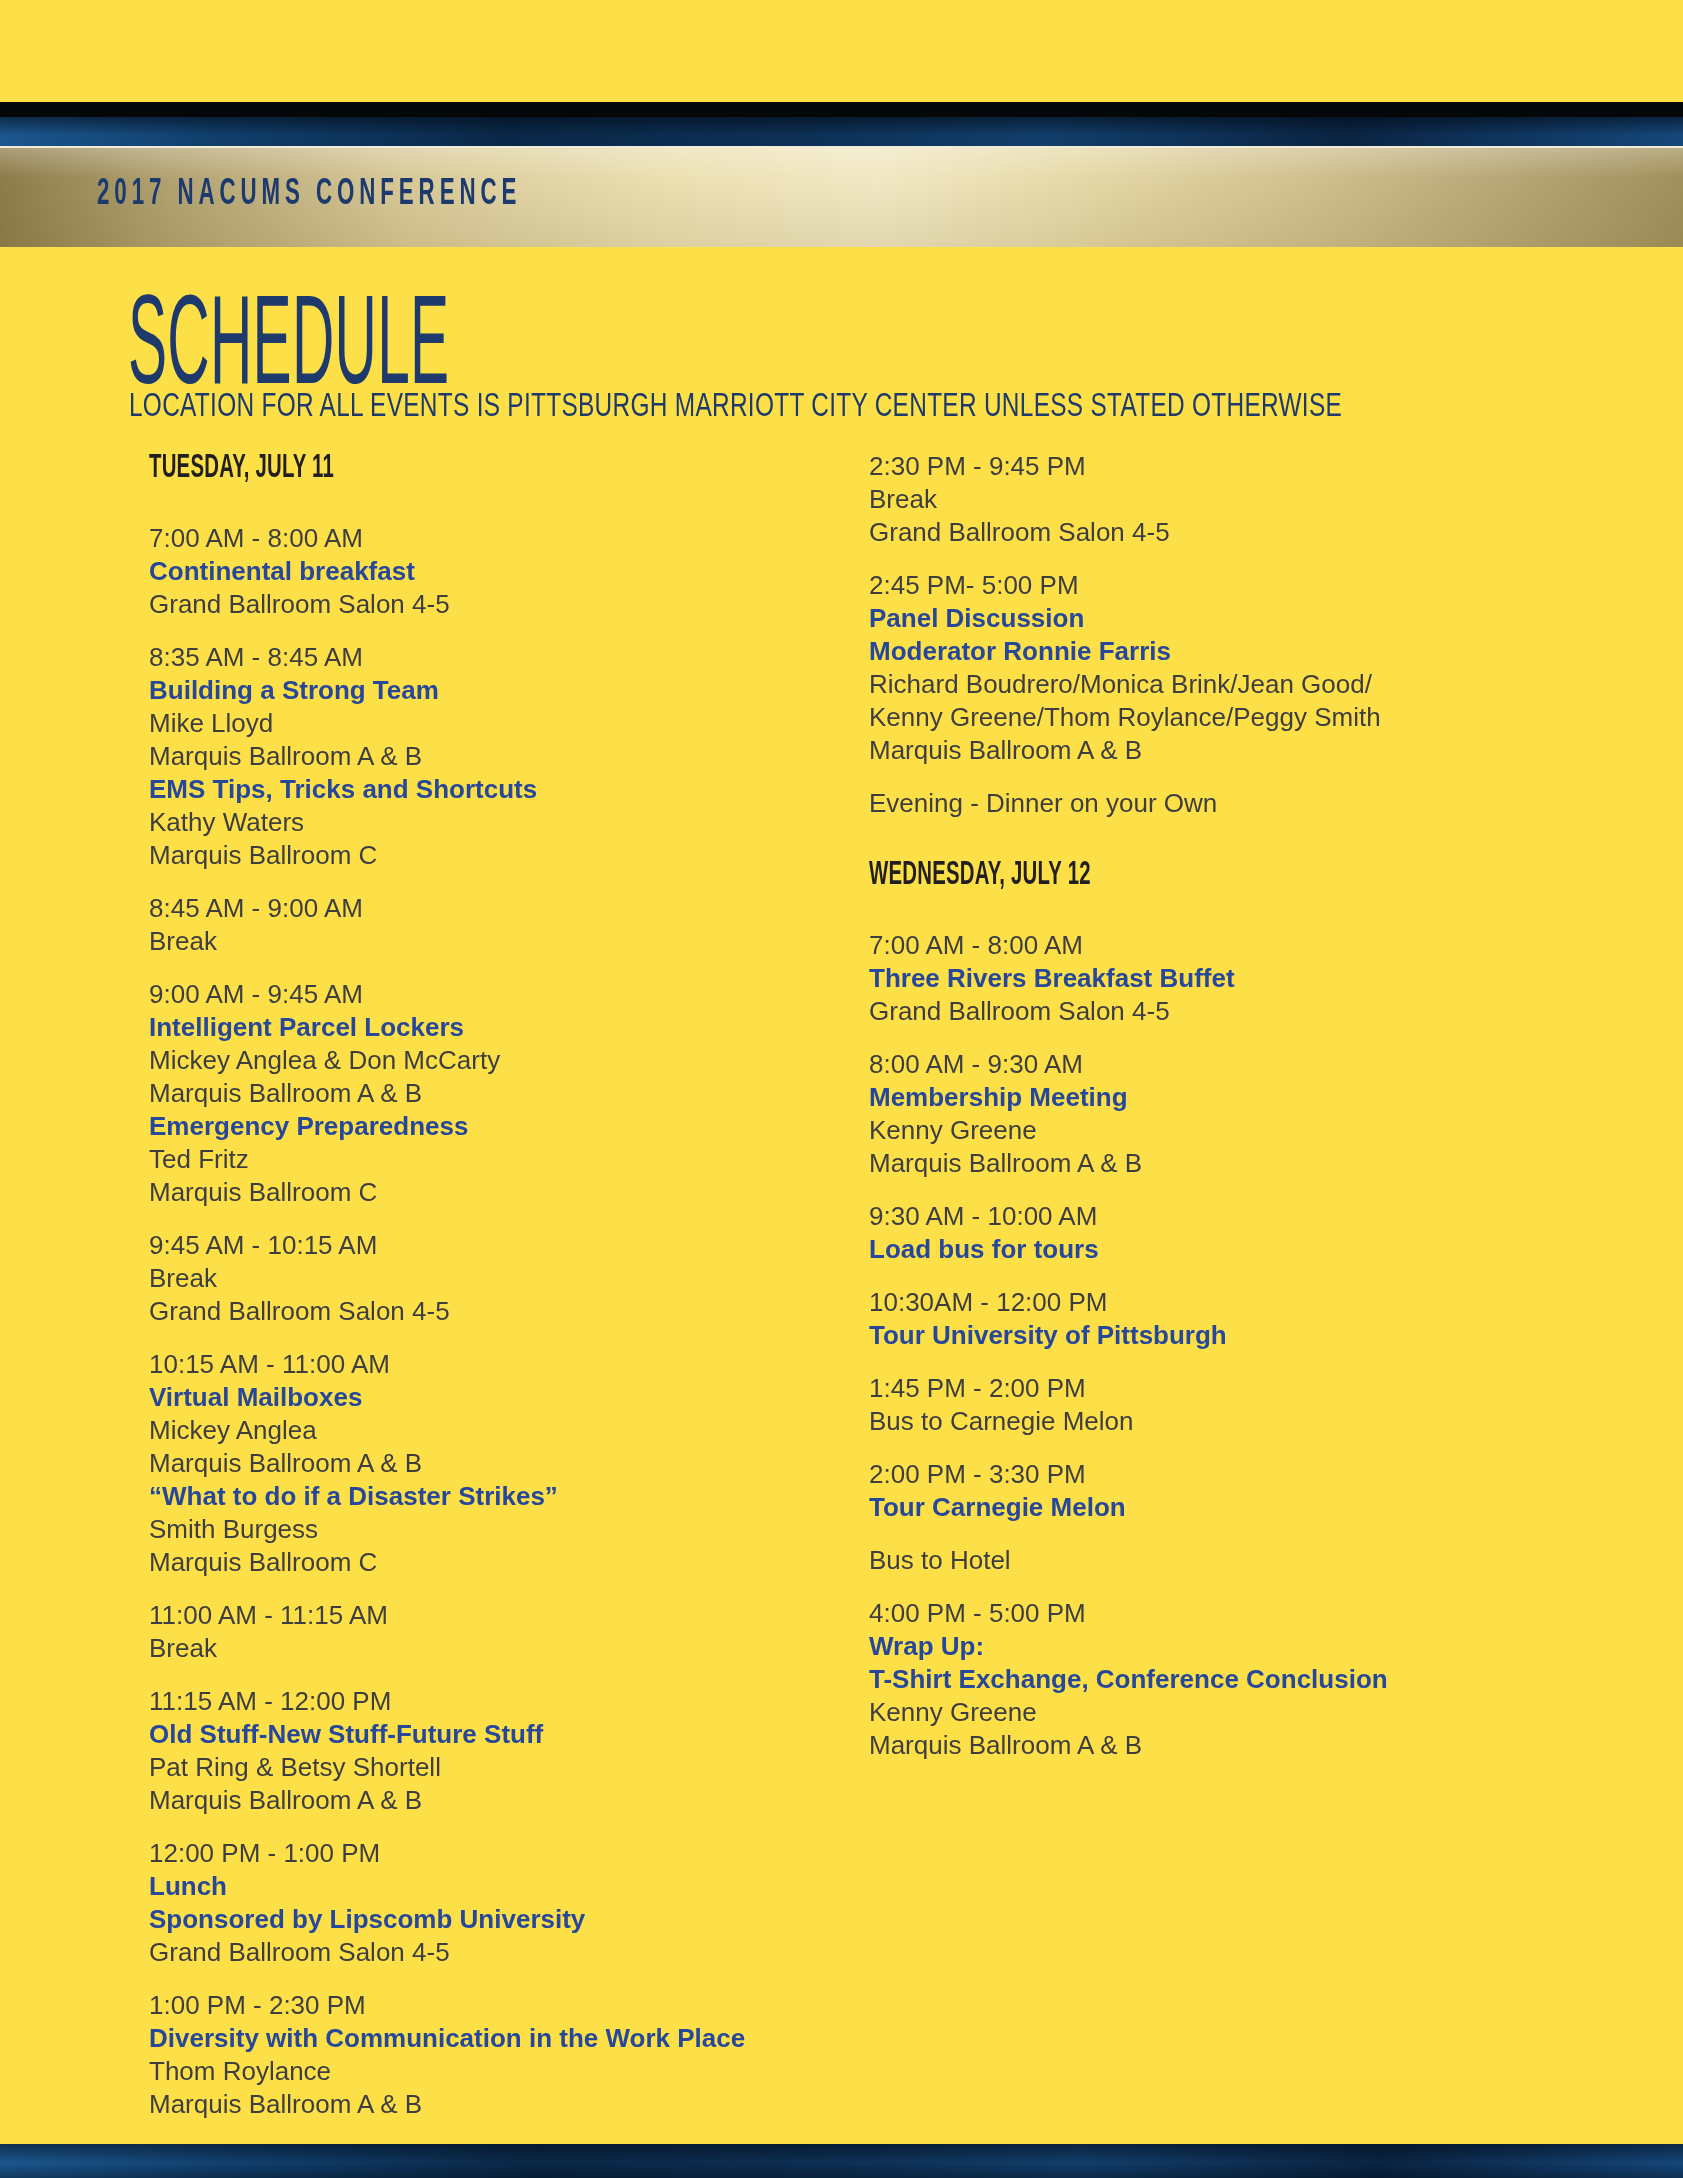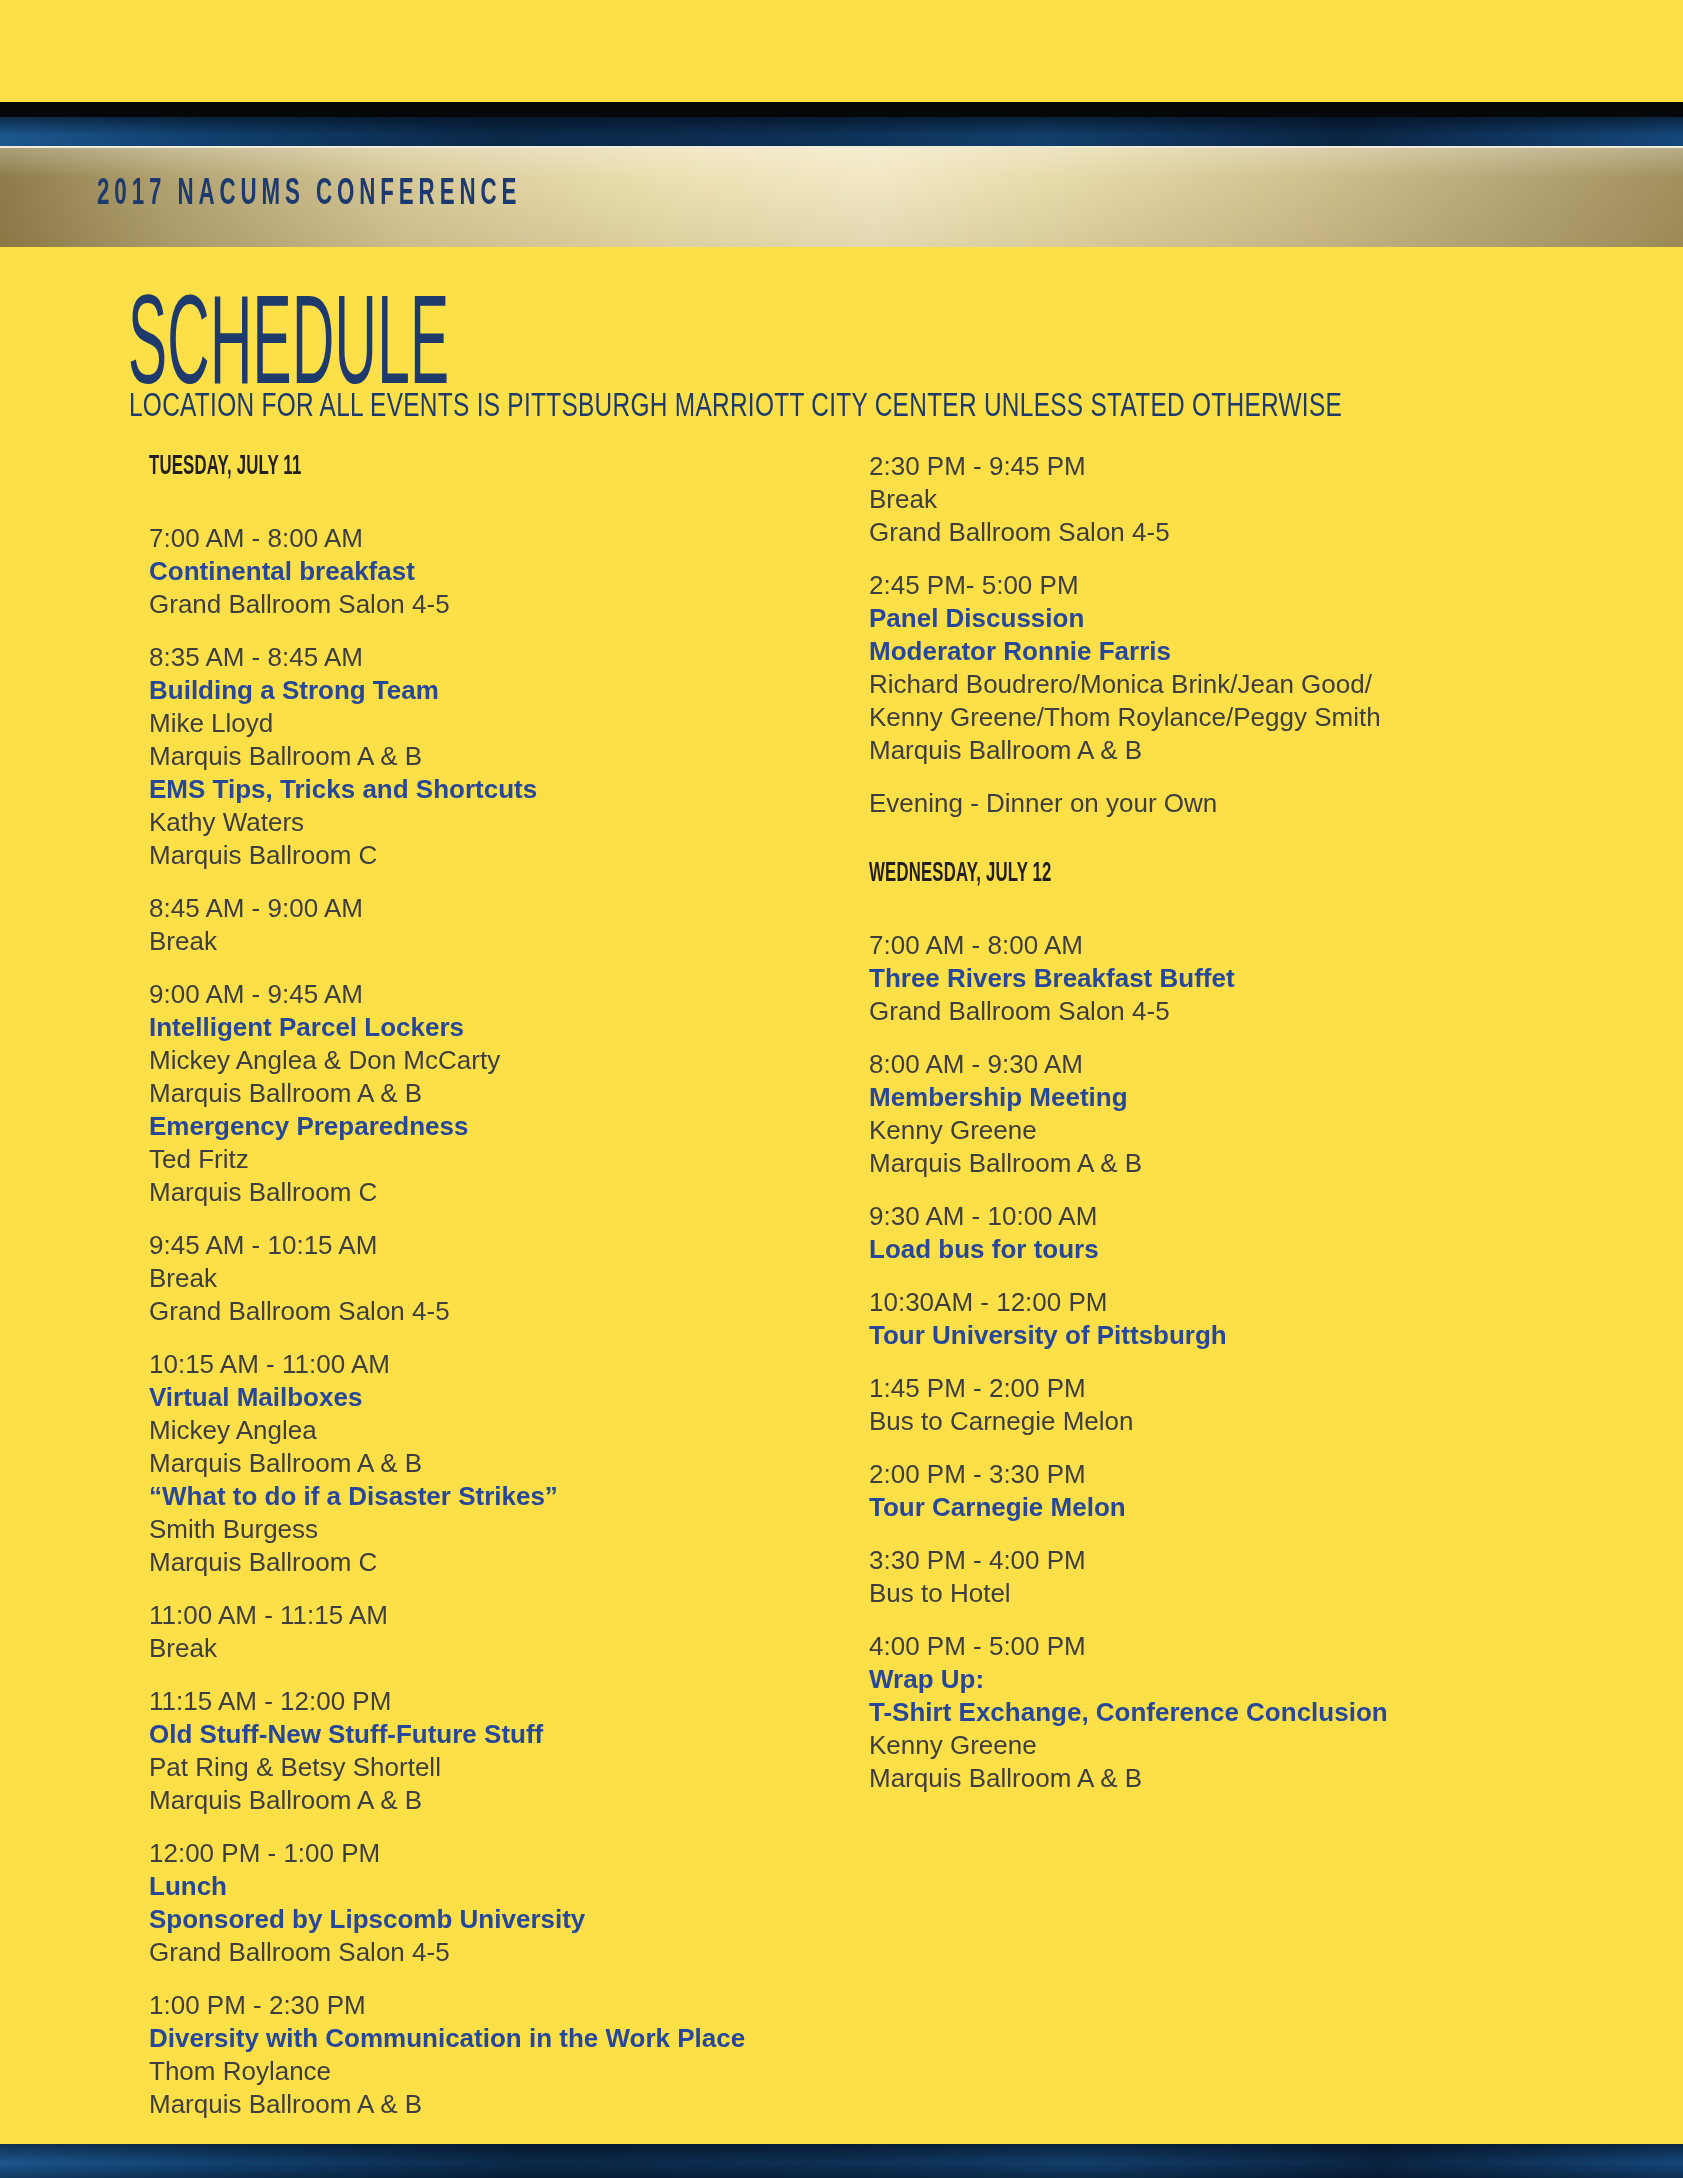--- a/index.html
+++ b/index.html
@@ -28,21 +28,21 @@
   
   .page-title{position:absolute;left:128px;top:277px;font-size:126px;font-weight:400;line-height:1;color:#1e3a6d;white-space:nowrap;}
   .squeeze-title{display:inline-block;transform:scaleX(.465);transform-origin:0 0;letter-spacing:.005em;}
   .page-subtitle{position:absolute;left:129px;top:388px;font-size:33px;font-weight:400;line-height:1;color:#1e3a6d;white-space:nowrap;}
   .squeeze-sub{display:inline-block;transform:scaleX(.74);transform-origin:0 0;letter-spacing:.012em;}
 
   
   .col{position:absolute;width:634px;}
   .col-left{left:149px;top:447px;}
   .col-right{left:869px;top:450px;}
-  .day-header{font-size:28px;font-weight:700;color:#211f20;line-height:36px;margin-bottom:39px;white-space:nowrap;}
+  .day-header{font-size:34px;font-weight:700;color:#211f20;line-height:36px;margin-bottom:39px;white-space:nowrap;}
   .squeeze-day{display:inline-block;transform:scaleX(.6);transform-origin:0 50%;letter-spacing:.01em;}
   .day-header:not(:first-child){margin-top:34px;}
   .event{margin-bottom:20px;}
   .line{font-size:26px;line-height:33px;white-space:nowrap;}
   .line.time,.line.plain{color:#3e3e40;font-weight:400;}
   .line.title{color:#27489a;font-weight:700;}
 
   
   .bar-bottom{
     position:absolute;left:0;bottom:0;width:100%;height:34px;
@@ -176,21 +176,20 @@
       </div>
       <div class="event">
         <div class="line time">1:45 PM - 2:00 PM</div>
         <div class="line plain">Bus to Carnegie Melon</div>
       </div>
       <div class="event">
         <div class="line time">2:00 PM - 3:30 PM</div>
         <div class="line title">Tour Carnegie Melon</div>
       </div>
       <div class="event">
-        <div class="line time">3:30 PM - 4:00 PM</div>
         <div class="line plain">Bus to Hotel</div>
       </div>
       <div class="event">
         <div class="line time">4:00 PM - 5:00 PM</div>
         <div class="line title">Wrap Up:</div>
         <div class="line title">T-Shirt Exchange, Conference Conclusion</div>
         <div class="line plain">Kenny Greene</div>
         <div class="line plain">Marquis Ballroom A &amp; B</div>
       </div>
     </div>

